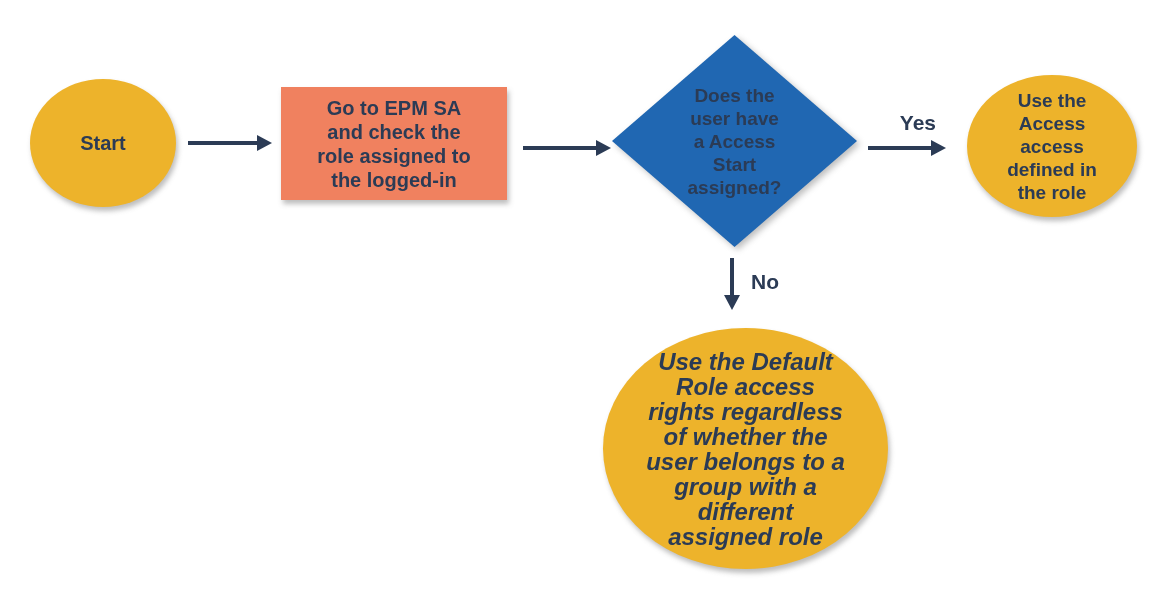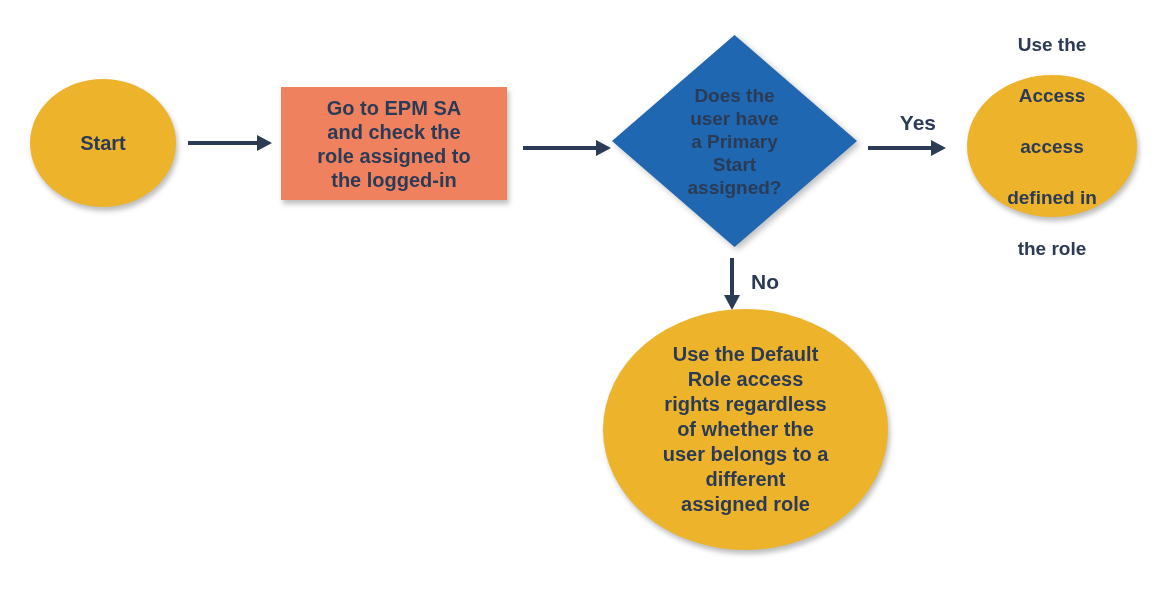--- a/index.html
+++ b/index.html
@@ -82,49 +82,50 @@
 
   <div class="arrow-h" style="left:523px;top:140px;width:88px;">
     <div class="shaft"></div>
     <div class="head"></div>
   </div>
 
   <div class="diamond-wrap" style="left:612px;top:35px;width:245px;height:212px;">
     <div class="diamond" style="font-size:19px;line-height:23px;">
       <div class="line">Does the</div>
       <div class="line">user have</div>
-      <div class="line">a Primary</div>
+      <div class="line">a Access</div>
       <div class="line">Start</div>
       <div class="line">assigned?</div>
     </div>
   </div>
 
   <div class="edge-label" style="left:880px;top:111px;width:56px;text-align:right;">Yes</div>
   <div class="arrow-h" style="left:868px;top:140px;width:78px;">
     <div class="shaft"></div>
     <div class="head"></div>
   </div>
 
-  <div class="node ellipse" style="left:967px;top:75px;width:170px;height:142px;font-size:19px;line-height:23px;gap:28px;">
+  <div class="node ellipse" style="left:967px;top:75px;width:170px;height:142px;font-size:19px;line-height:23px;">
     <div class="line">Use the</div>
     <div class="line">Access</div>
     <div class="line">access</div>
     <div class="line">defined in</div>
     <div class="line">the role</div>
   </div>
 
   <div class="arrow-v" style="left:724px;top:258px;height:52px;">
     <div class="shaft"></div>
     <div class="head"></div>
   </div>
   <div class="edge-label" style="left:751px;top:270px;">No</div>
 
-  <div class="node ellipse" style="left:603px;top:309px;width:285px;height:241px;font-size:20px;line-height:25px;">
+  <div class="node ellipse" style="left:603px;top:328px;width:285px;height:241px;font-size:24px;line-height:25px;font-style:italic;">
     <div class="line">Use the Default</div>
     <div class="line">Role access</div>
     <div class="line">rights regardless</div>
     <div class="line">of whether the</div>
     <div class="line">user belongs to a</div>
+    <div class="line">group with a</div>
     <div class="line">different</div>
     <div class="line">assigned role</div>
   </div>
 
 </div>
 
 </body></html>

